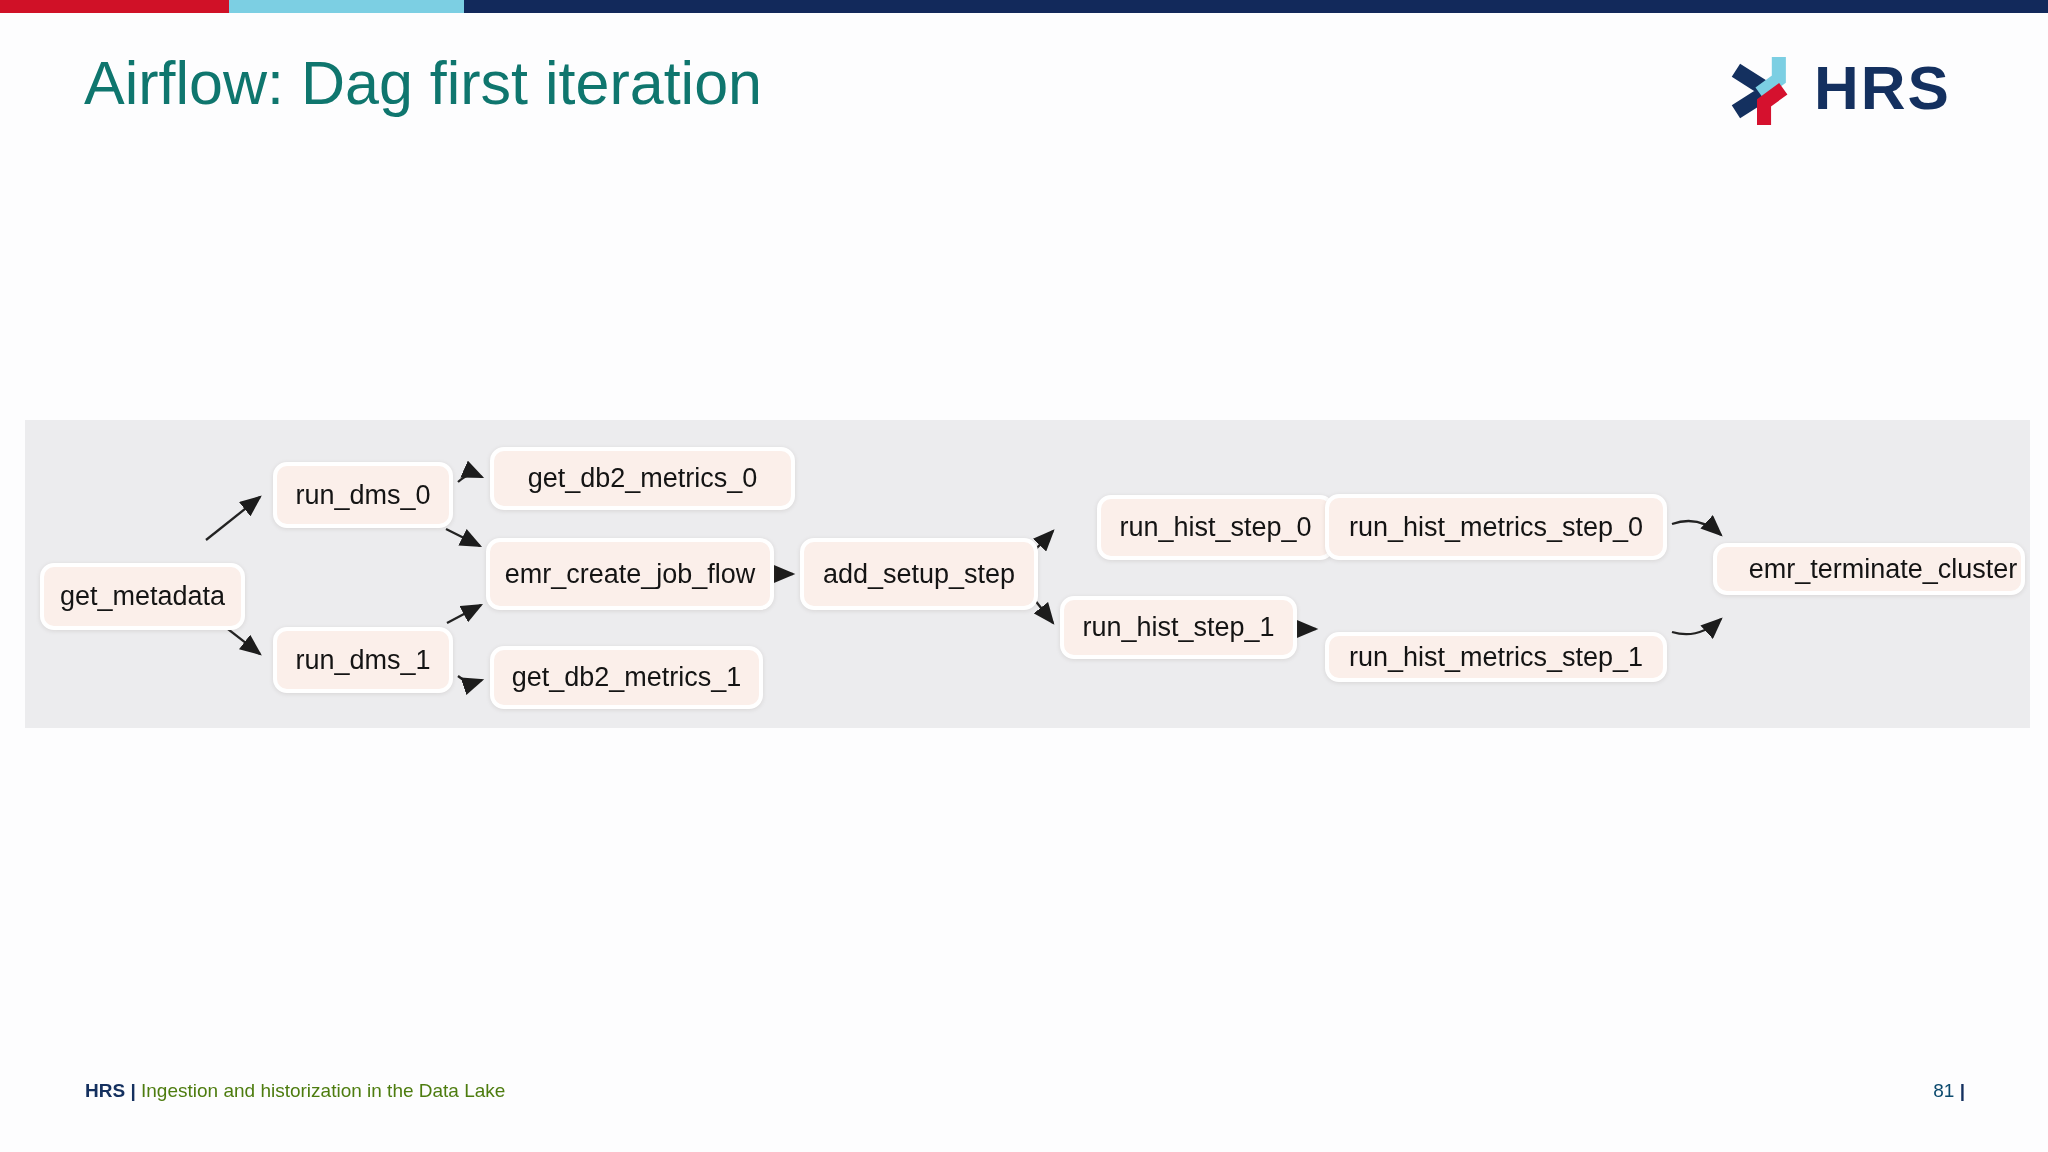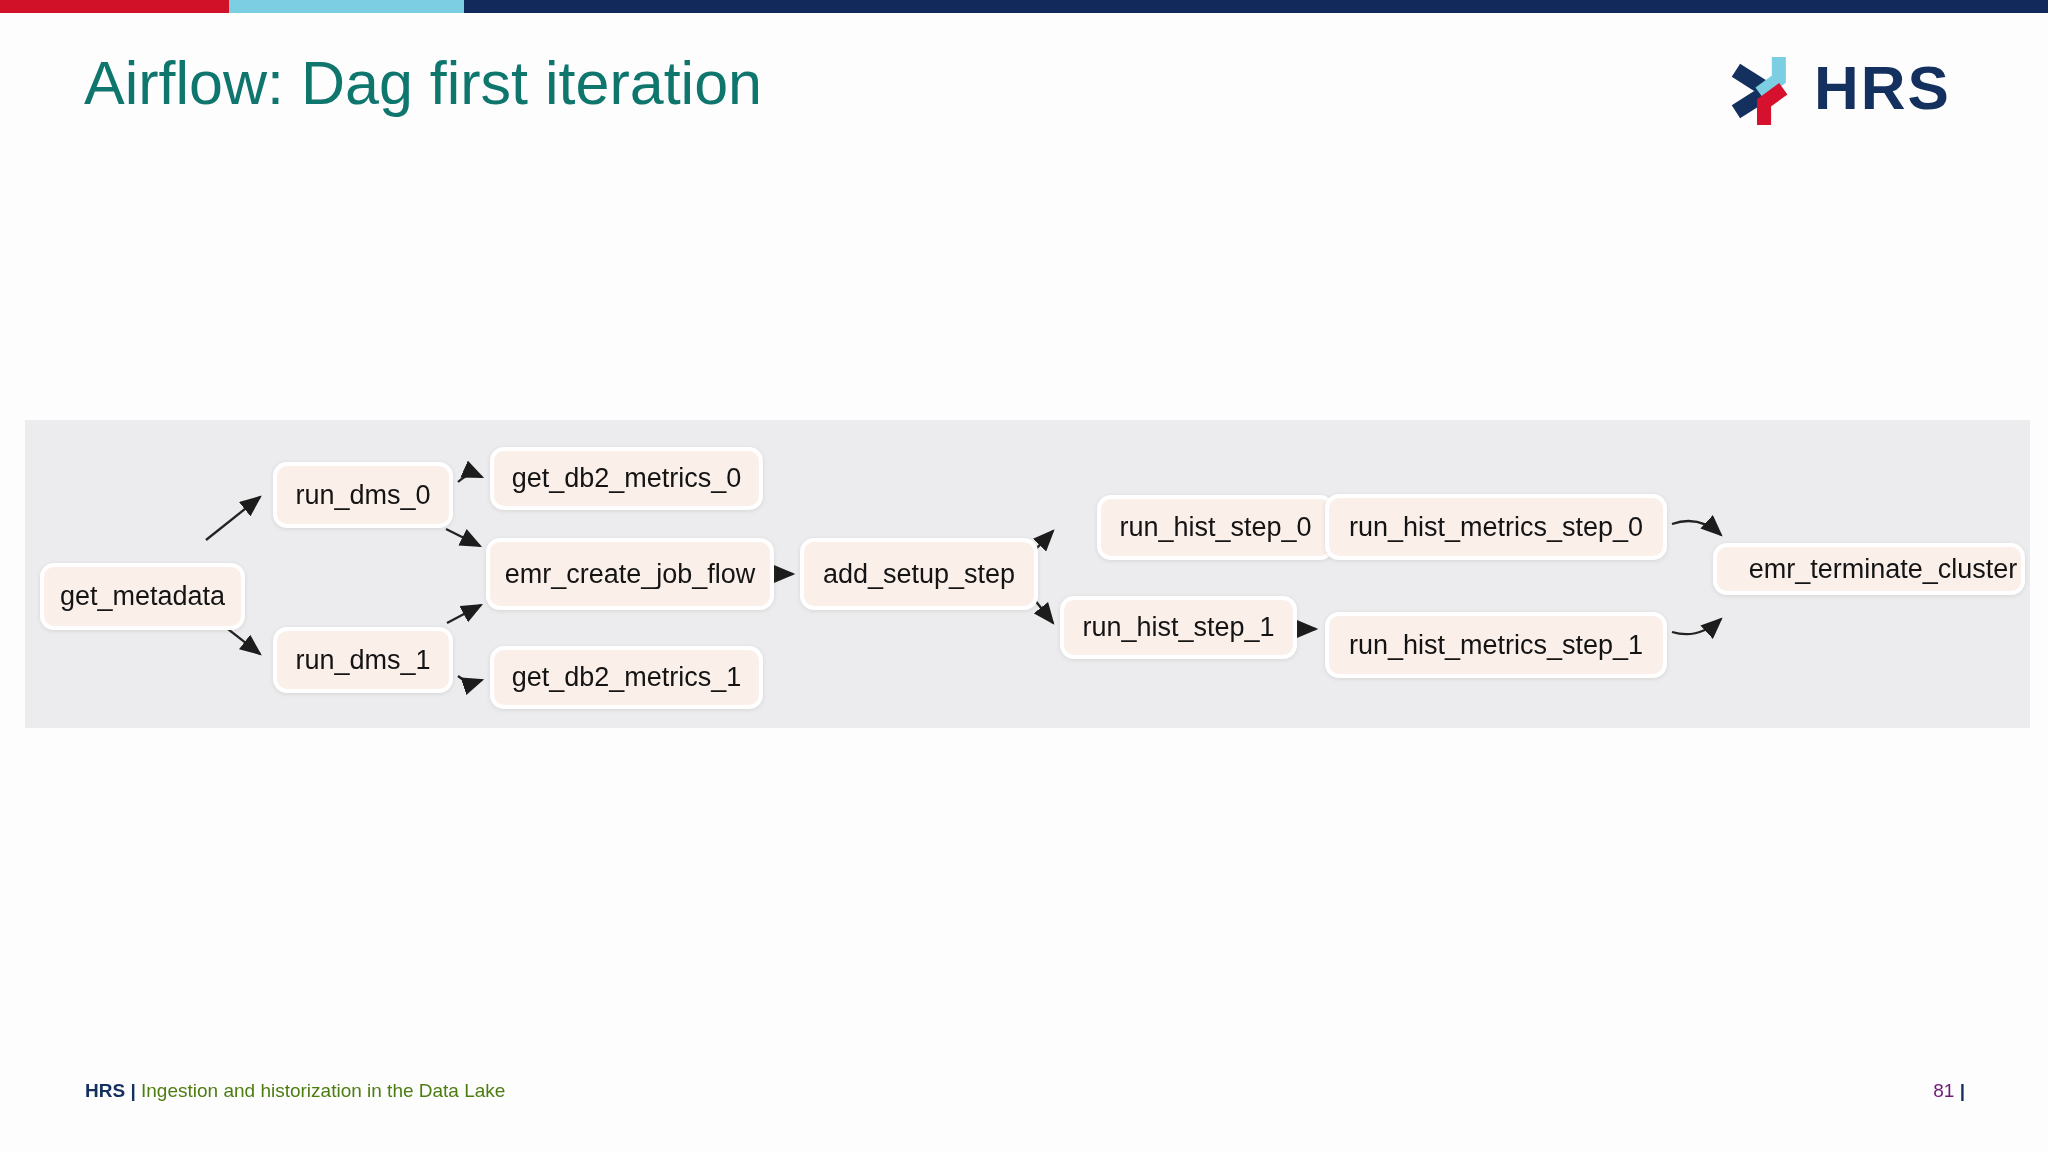--- a/index.html
+++ b/index.html
@@ -35,21 +35,21 @@
   
   .footer{
     position:absolute;left:0;top:1078px;width:2048px;height:26px;
     font-size:19px;display:flex;align-items:center;
   }
   .footer .left{position:absolute;left:85px;white-space:nowrap;}
   .footer .right{position:absolute;right:83px;white-space:nowrap;}
   .footer .brand{font-weight:700;color:#14305f;}
   .footer .sep{font-weight:700;color:#14305f;}
   .footer .subtitle{color:#4d7c0f;}
-  .footer .page-num{color:#701a75;}
+  .footer .page-num{color:#0c4a6e;}
 </style>
 </head>
 <body>
 
 <div class="topbar">
   <div class="seg" style="width:229px;background:#d01127;"></div>
   <div class="seg" style="width:235px;background:#7ccfe3;"></div>
   <div class="seg" style="flex:1;background:#12295b;"></div>
 </div>
 
@@ -83,29 +83,29 @@
     <path d="M 1034,599 L 1053,623" fill="none" stroke="#222222" stroke-width="2.3" marker-end="url(#arrowhead)"></path>
     <path d="M 1302,527 L 1316,527" fill="none" stroke="#222222" stroke-width="2.3" marker-end="url(#arrowhead)"></path>
     <path d="M 1302,629 L 1316,629" fill="none" stroke="#222222" stroke-width="2.3" marker-end="url(#arrowhead)"></path>
     <path d="M 1672,524 C 1692,517 1708,523 1721,535" fill="none" stroke="#222222" stroke-width="2.3" marker-end="url(#arrowhead)"></path>
     <path d="M 1672,632 C 1692,638 1708,631 1721,619" fill="none" stroke="#222222" stroke-width="2.3" marker-end="url(#arrowhead)"></path>
   </svg>
 
 <div id="dag-layer">
     <div class="dag-node" style="left: 40px; top: 543px; width: 205px; height: 67px; margin-top: 20px;">get_metadata</div>
     <div class="dag-node" style="left: 273px; top: 462px; width: 180px; height: 66px;">run_dms_0</div>
-    <div class="dag-node" style="left: 490px; top: 447px; width: 273px; height: 63px;">get_db2_metrics_0</div>
+    <div class="dag-node" style="left: 490px; top: 447px; width: 305px; height: 63px;">get_db2_metrics_0</div>
     <div class="dag-node" style="left: 486px; top: 538px; width: 288px; height: 72px;">emr_create_job_flow</div>
     <div class="dag-node" style="left: 273px; top: 627px; width: 180px; height: 66px;">run_dms_1</div>
     <div class="dag-node" style="left: 490px; top: 646px; width: 273px; height: 63px;">get_db2_metrics_1</div>
     <div class="dag-node" style="left: 800px; top: 538px; width: 238px; height: 72px;">add_setup_step</div>
     <div class="dag-node" style="left: 1060px; top: 495px; width: 237px; height: 65px; margin-left: 37px;">run_hist_step_0</div>
     <div class="dag-node" style="left: 1325px; top: 494px; width: 342px; height: 66px;">run_hist_metrics_step_0</div>
     <div class="dag-node" style="left: 1060px; top: 596px; width: 237px; height: 63px;">run_hist_step_1</div>
-    <div class="dag-node" style="left: 1325px; top: 612px; width: 342px; height: 66px;">run_hist_metrics_step_1</div>
+    <div class="dag-node" style="left: 1325px; top: 632px; width: 342px; height: 50px;">run_hist_metrics_step_1</div>
     <div class="dag-node" style="left: 1713px; top: 543px; width: 312px; height: 52px; padding-left: 28px;">emr_terminate_cluster</div>
   </div>
 
 <div class="footer">
   <div class="left">
     <span class="brand">HRS</span>
     <span class="sep">|</span>
     <span class="subtitle"> <span>Ingestion and historization in the Data Lake</span></span>
   </div>
   <div class="right">

